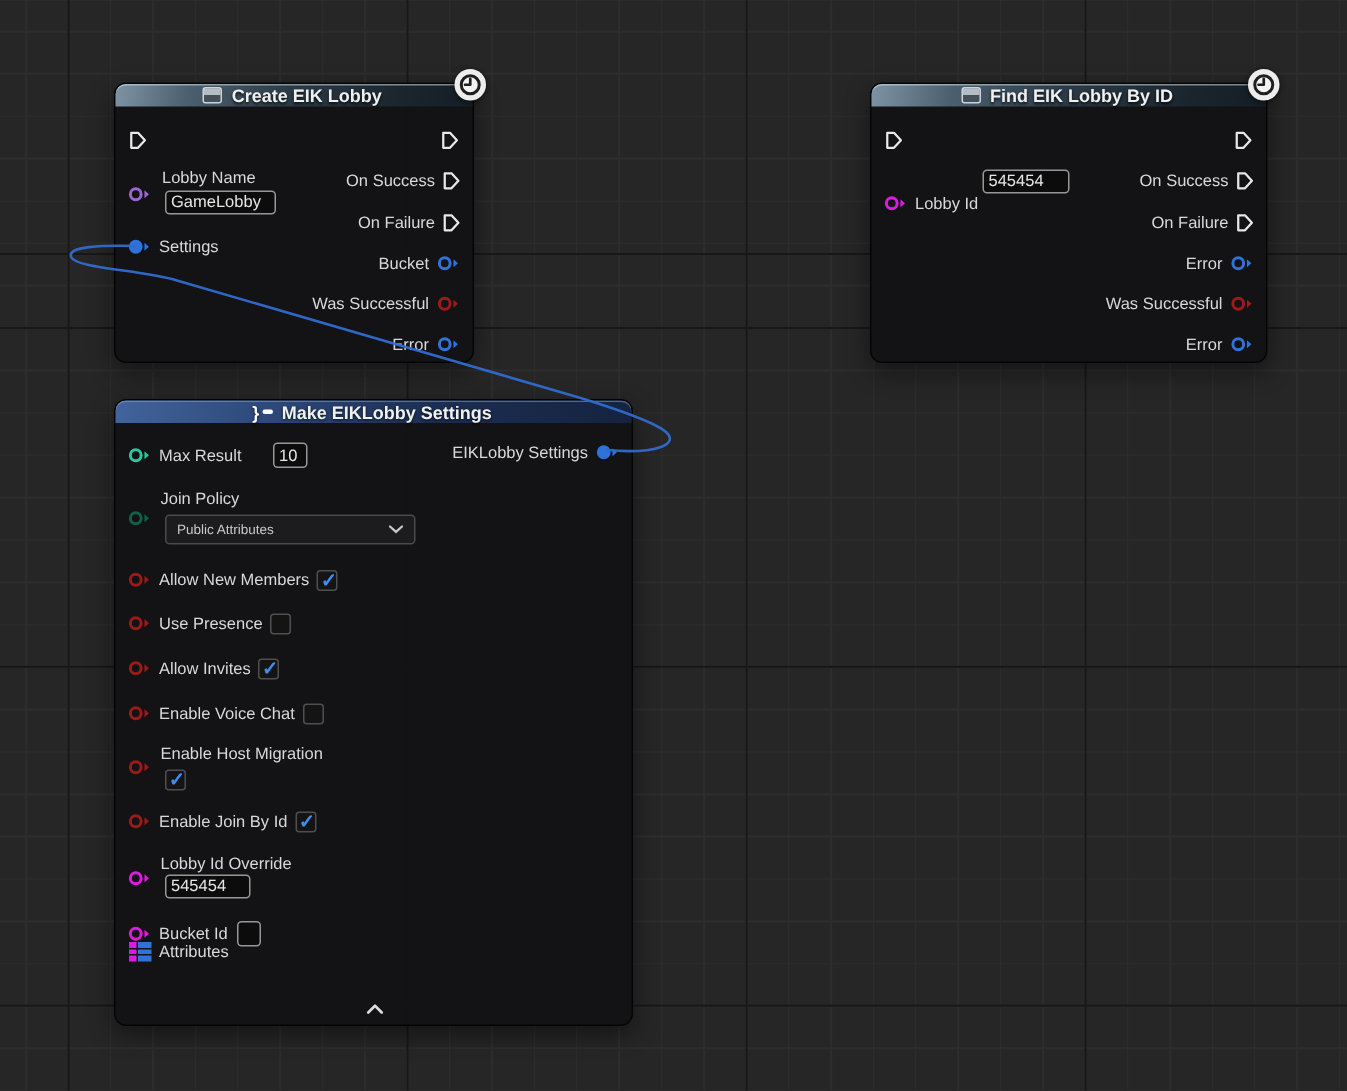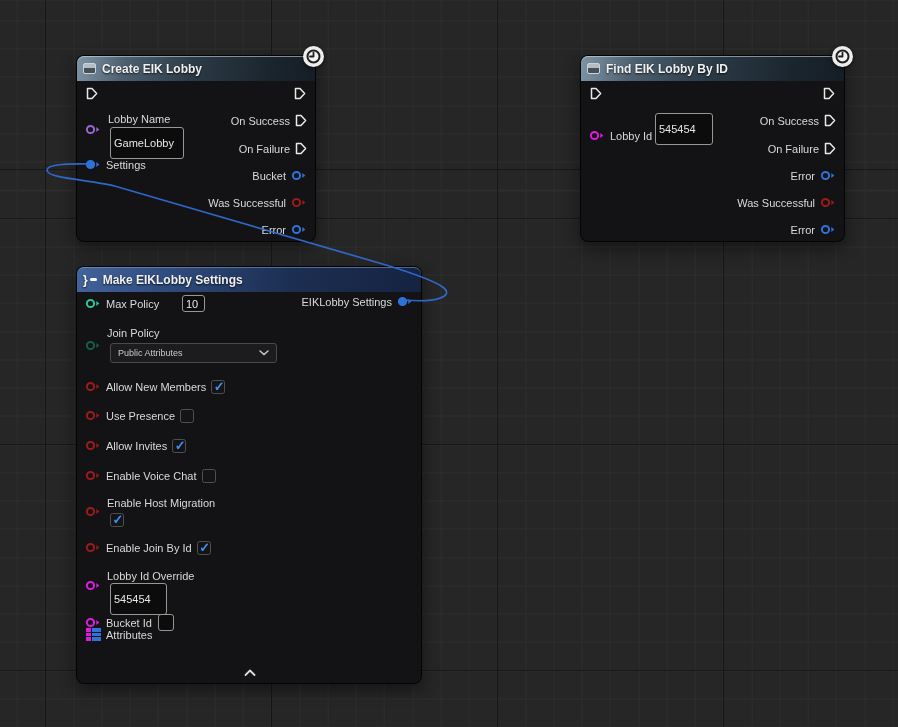--- a/index.html
+++ b/index.html
@@ -14,40 +14,40 @@
     background-image:
       repeating-linear-gradient(90deg,#171717 0 1px,transparent 1px 226px),
       repeating-linear-gradient(180deg,#171717 0 1px,transparent 1px 226px),
       repeating-linear-gradient(90deg,#2d2d2d 0 1px,transparent 1px 28.25px),
       repeating-linear-gradient(180deg,#2d2d2d 0 1px,transparent 1px 28.25px);
     background-position:45px 0,0 218px,16.75px 0,0 20.5px;
     position:relative;
   }
   .node{position:absolute;background:rgba(19,19,21,0.96);border:1px solid rgba(0,0,0,0.75);
         border-radius:8px;box-shadow:0 6px 16px rgba(0,0,0,0.45);}
-  .hdr{height:25px;display:flex;align-items:center;gap:6px;padding:0 8px 0 6px;
+  .hdr{height:15px;display:flex;align-items:center;gap:6px;padding:0 8px 0 6px;
        border-radius:7px 7px 0 0;font-weight:bold;font-size:12px;color:#f0f0f0;
-       text-shadow:0 1px 2px rgba(0,0,0,0.8);}
+       text-shadow:0 1px 2px rgba(0,0,0,0.8);justify-content:center;}
   .hdr-fn{background:linear-gradient(100deg,#7e94a5 0%,#4d6070 20%,#2c3b47 48%,#1b252e 80%,#151e26 100%);
           box-shadow:inset 0 1px 0 rgba(210,225,235,0.55);}
   .hdr-mk{background:linear-gradient(100deg,#42649c 0%,#2e4a7c 28%,#1c2e52 62%,#152341 100%);
           box-shadow:inset 0 1px 0 rgba(140,170,215,0.5);}
   .fnicon{width:13px;height:11px;border:1px solid #cdd4d9;border-radius:2px;flex:0 0 auto;
           background:linear-gradient(#b4bdc3 0 4px,#455058 4px);}
   .mkicon{display:flex;align-items:center;gap:2px;color:#fff;font-weight:bold;font-size:12px;flex:0 0 auto;}
   .mkicon .pill{width:7px;height:3px;background:#fff;border-radius:2px;}
   .row{position:absolute;display:flex;align-items:center;gap:5px;height:15px;
        font-size:11px;color:#d9d9d9;white-space:nowrap;}
   .lbl{position:absolute;font-size:11px;color:#d9d9d9;white-space:nowrap;}
   .pin{display:block;flex:0 0 auto;}
   .c-exec{color:var(--exec);} .c-str{color:var(--pin-string);} .c-name{color:var(--pin-name);}
   .c-struct{color:var(--pin-struct);} .c-bool{color:var(--pin-bool);}
   .c-int{color:var(--pin-int);} .c-enum{color:var(--pin-enum);}
   .field{position:absolute;background:rgba(5,5,5,0.5);border:1px solid #979797;border-radius:3px;
-         color:#e6e6e6;font-family:"Liberation Sans",sans-serif;font-size:11px;height:32px;
+         color:#e6e6e6;font-family:"Liberation Sans",sans-serif;font-size:11px;height:16px;
          padding:0 3px;outline:none;}
   .dd{position:absolute;height:20px;background:#1c1c1e;border:1px solid #4a4a4a;border-radius:3px;
       display:flex;align-items:center;padding:0 7px;font-size:9px;color:#c9c9c9;}
   .dd .chev{margin-left:auto;}
   .cb{width:14px;height:14px;background:#141414;border:1px solid #4f4f4f;border-radius:2.5px;
       position:relative;flex:0 0 auto;}
   .cb.on::after{content:"\2713";color:var(--check);position:absolute;left:1.5px;top:-1.5px;
       font-weight:bold;font-size:13px;}
   .latent{position:absolute;width:21px;height:21px;border-radius:50%;background:#ededed;
       box-shadow:0 1px 4px rgba(0,0,0,0.6);display:flex;align-items:center;justify-content:center;z-index:5;}
@@ -200,21 +200,21 @@
         <span>}</span>
         <span class="pill"></span>
       </span>
     <span>Make EIKLobby Settings</span>
   </div>
   <div class="row" style="left:8px;top:29px">
     <svg class="pin c-int" width="16" height="13" viewBox="0 0 16 13">
         <circle cx="5.5" cy="6.5" r="3.6" fill="none" stroke="currentColor" stroke-width="2"></circle>
         <path d="M11.3 3.9 L14.3 6.5 L11.3 9.1 Z" fill="currentColor"></path>
       </svg>
-    <span>Max Policy</span>
+    <span>Max Result</span>
   </div>
   <input class="field" style="left: 105px; top: 28px; width: 23px; height: 17px;" value="10">
   <div class="row" style="right:8px;top:27px">
     <span>EIKLobby Settings</span>
     <svg class="pin c-struct" width="16" height="13" viewBox="0 0 16 13">
         <circle cx="5.5" cy="6.5" r="3.6" fill="currentColor" stroke="currentColor" stroke-width="2"></circle>
         <path d="M11.3 3.9 L14.3 6.5 L11.3 9.1 Z" fill="currentColor"></path>
       </svg>
   </div>
   <div class="lbl" style="left:30px;top:60px">Join Policy</div>

